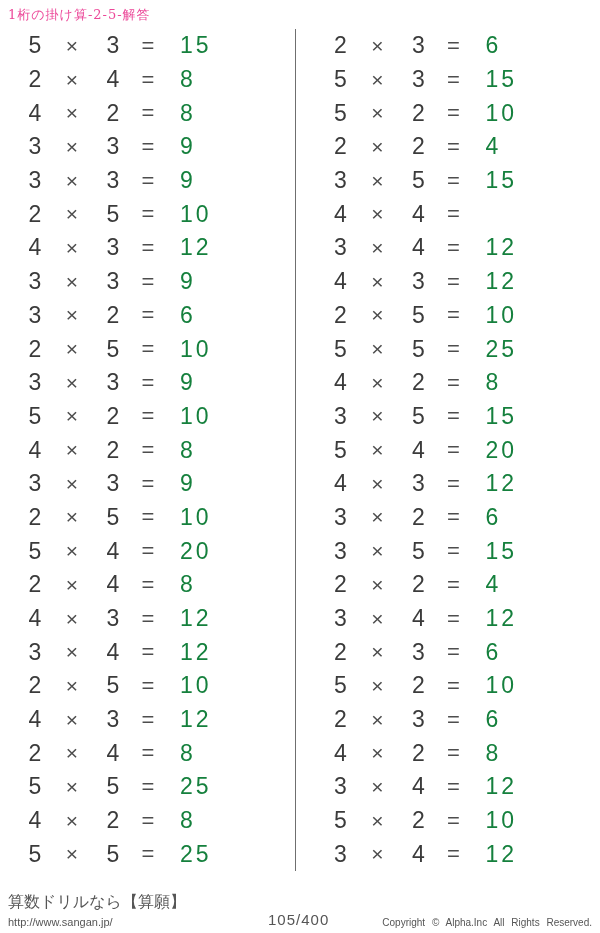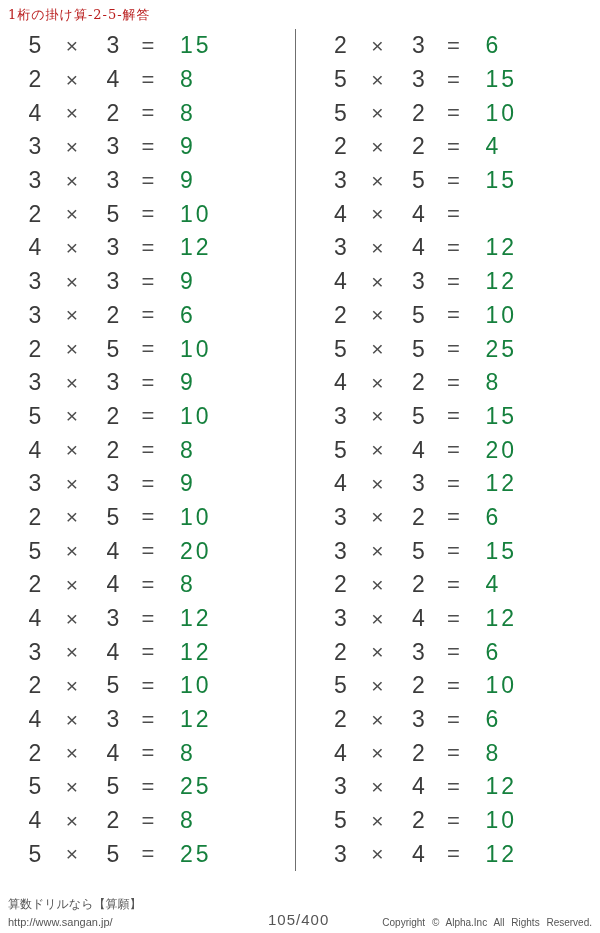--- a/index.html
+++ b/index.html
@@ -6,21 +6,21 @@
   .page{
     position:relative;
     width:600px;height:933px;
     background:#ffffff;
     font-family:"Liberation Sans",sans-serif;
     color:#3b3b3b;
     overflow:hidden;
   }
   .title{
     position:absolute;top:6px;left:8px;
-    font-size:13px;color:#b91c1c;
+    font-size:13px;color:#ec4899;
     font-family:"DejaVu Serif",serif;
     letter-spacing:1px;
   }
   .columns{
     position:absolute;top:29px;left:0;right:0;
     display:flex;align-items:stretch;
   }
   .col{flex:1;}
   .col-left{padding-left:24px;}
   .col-right{padding-left:34px;}
@@ -39,21 +39,21 @@
     padding-left:12px;
     color:#15803d;
     letter-spacing:3px;
   }
   .footer{
     position:absolute;left:0;right:0;bottom:0;height:38px;
     font-size:11px;color:#555555;
   }
   .footer .site{
     position:absolute;left:8px;bottom:20px;
-    font-size:12px;
+    font-size:16px;
     font-family:Liberation Mono, monospace;
   }
   .footer .url{
     position:absolute;left:8px;bottom:5px;
     font-size:11px;
   }
   .footer .pageno{
     position:absolute;left:268px;bottom:5px;
     font-size:15px;letter-spacing:1px;
   }

